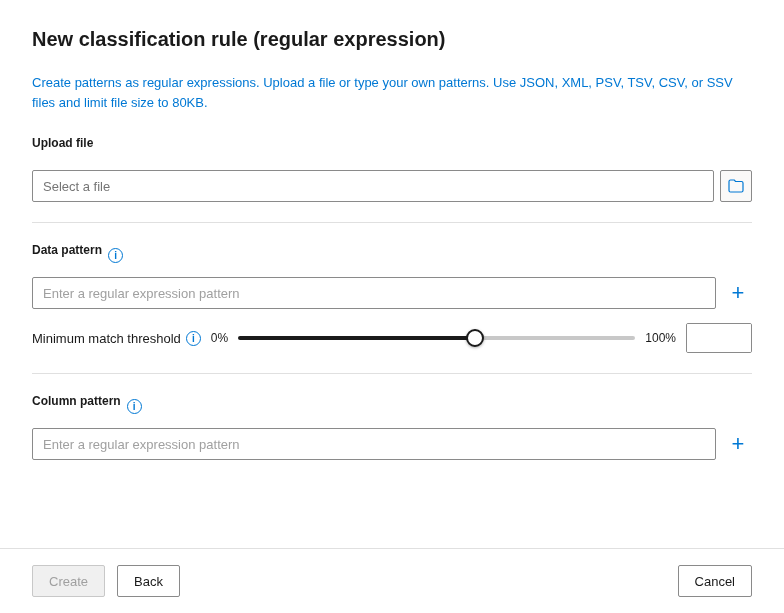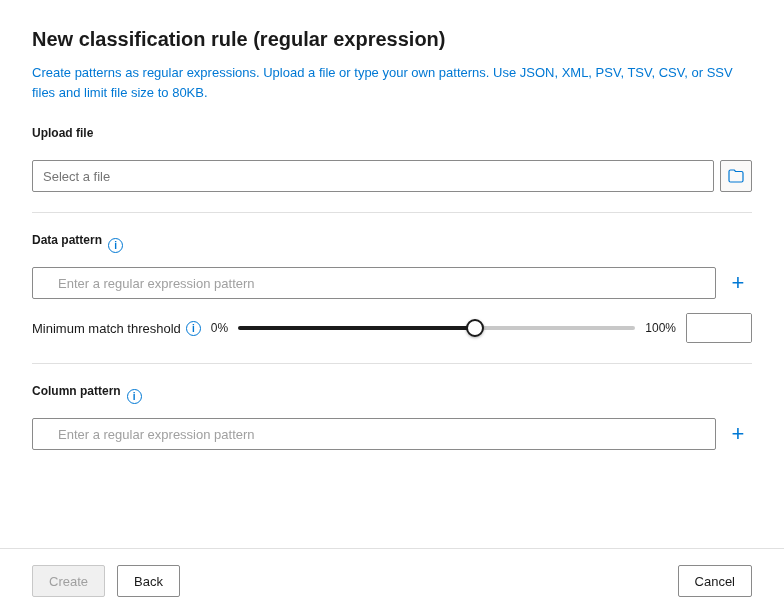--- a/index.html
+++ b/index.html
@@ -15,21 +15,21 @@
 
     .main-content {
       flex: 1;
       padding: 28px 32px 20px 32px;
     }
 
     .page-title {
       font-size: 20px;
       font-weight: 600;
       color: #1a1a1a;
-      margin-bottom: 12px;
+      margin-bottom: 22px;
     }
 
     .description {
       font-size: 13px;
       color: #0078d4;
       line-height: 1.5;
       margin-bottom: 24px;
     }
 
     .section-divider {
@@ -49,21 +49,21 @@
       display: flex;
       align-items: center;
       gap: 8px;
     }
 
     .text-input {
       flex: 1;
       height: 32px;
       border: 1px solid #8a8a8a;
       border-radius: 2px;
-      padding: 0 25px;
+      padding: 0 10px;
       font-size: 13px;
       color: #605e5c;
       outline: none;
     }
 
     .text-input::placeholder {
       color: #a0a0a0;
     }
 
     .plus-btn {

